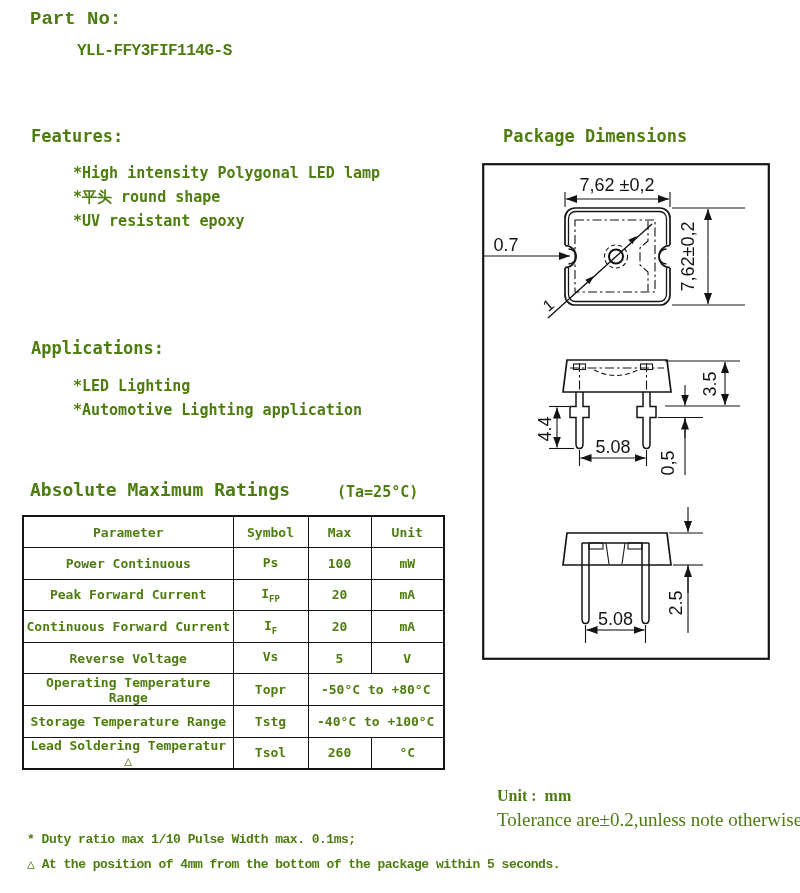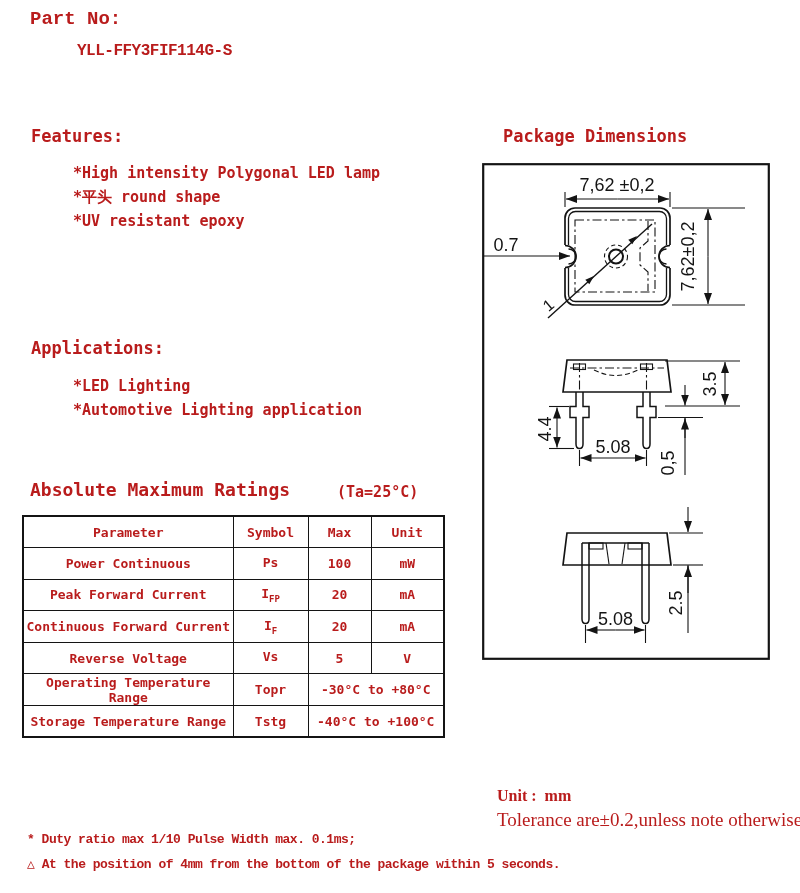--- a/index.html
+++ b/index.html
@@ -1,17 +1,17 @@
 <!DOCTYPE html>
 <html><head>
 <meta charset="utf-8">
 <style>
   html,body{margin:0;padding:0;background:#fff;}
   .page{position:relative;width:800px;height:893px;background:#ffffff;overflow:hidden;
-        color:#b91c1c;}
+        color:#4d7c0f;}
   .abs{position:absolute;white-space:pre;}
   
   .tw{font-family:"Liberation Mono","DejaVu Sans Mono",monospace;}
   
   .go{font-family:"DejaVu Sans Mono","Liberation Mono",monospace;font-weight:bold;text-align:right;}
   .part-label{left:30px;top:8px;font-size:19px;font-weight:bold;}
   .part-value{left:77px;top:42px;font-size:16px;font-weight:bold;letter-spacing:-.5px;}
   .h{font-size:17px;}
   .features-h{left:31px;top:126px;}
   .apps-h{left:31px;top:338px;}
@@ -93,26 +93,32 @@
     </tr>
     <tr>
       <td>Reverse Voltage</td>
       <td><span>Vs</span><sub></sub></td>
       <td>5</td>
       <td>V</td>
     </tr>
     <tr>
       <td>Operating Temperature Range</td>
       <td>Topr</td>
-      <td colspan="2">-30°C to +80°C</td>
+      <td colspan="2">-50°C to +80°C</td>
     </tr>
     <tr>
       <td>Storage Temperature Range</td>
       <td>Tstg</td>
       <td colspan="2">-40°C to +100°C</td>
+    </tr>
+    <tr>
+      <td>Lead Soldering Temperatur △</td>
+      <td>Tsol</td>
+      <td>260</td>
+      <td>°C</td>
     </tr>
   </tbody>
     </table>
 
   <div class="abs go h pkg-h">Package Dimensions</div>
 
   <svg class="draw" width="288" height="497" viewBox="0 0 288 497">
     <defs>
       <marker id="ah" markerUnits="userSpaceOnUse" markerWidth="12" markerHeight="9" refX="11" refY="4" orient="auto">
         <path d="M0,0 L11,4 L0,8 Z" fill="#141414"></path>

